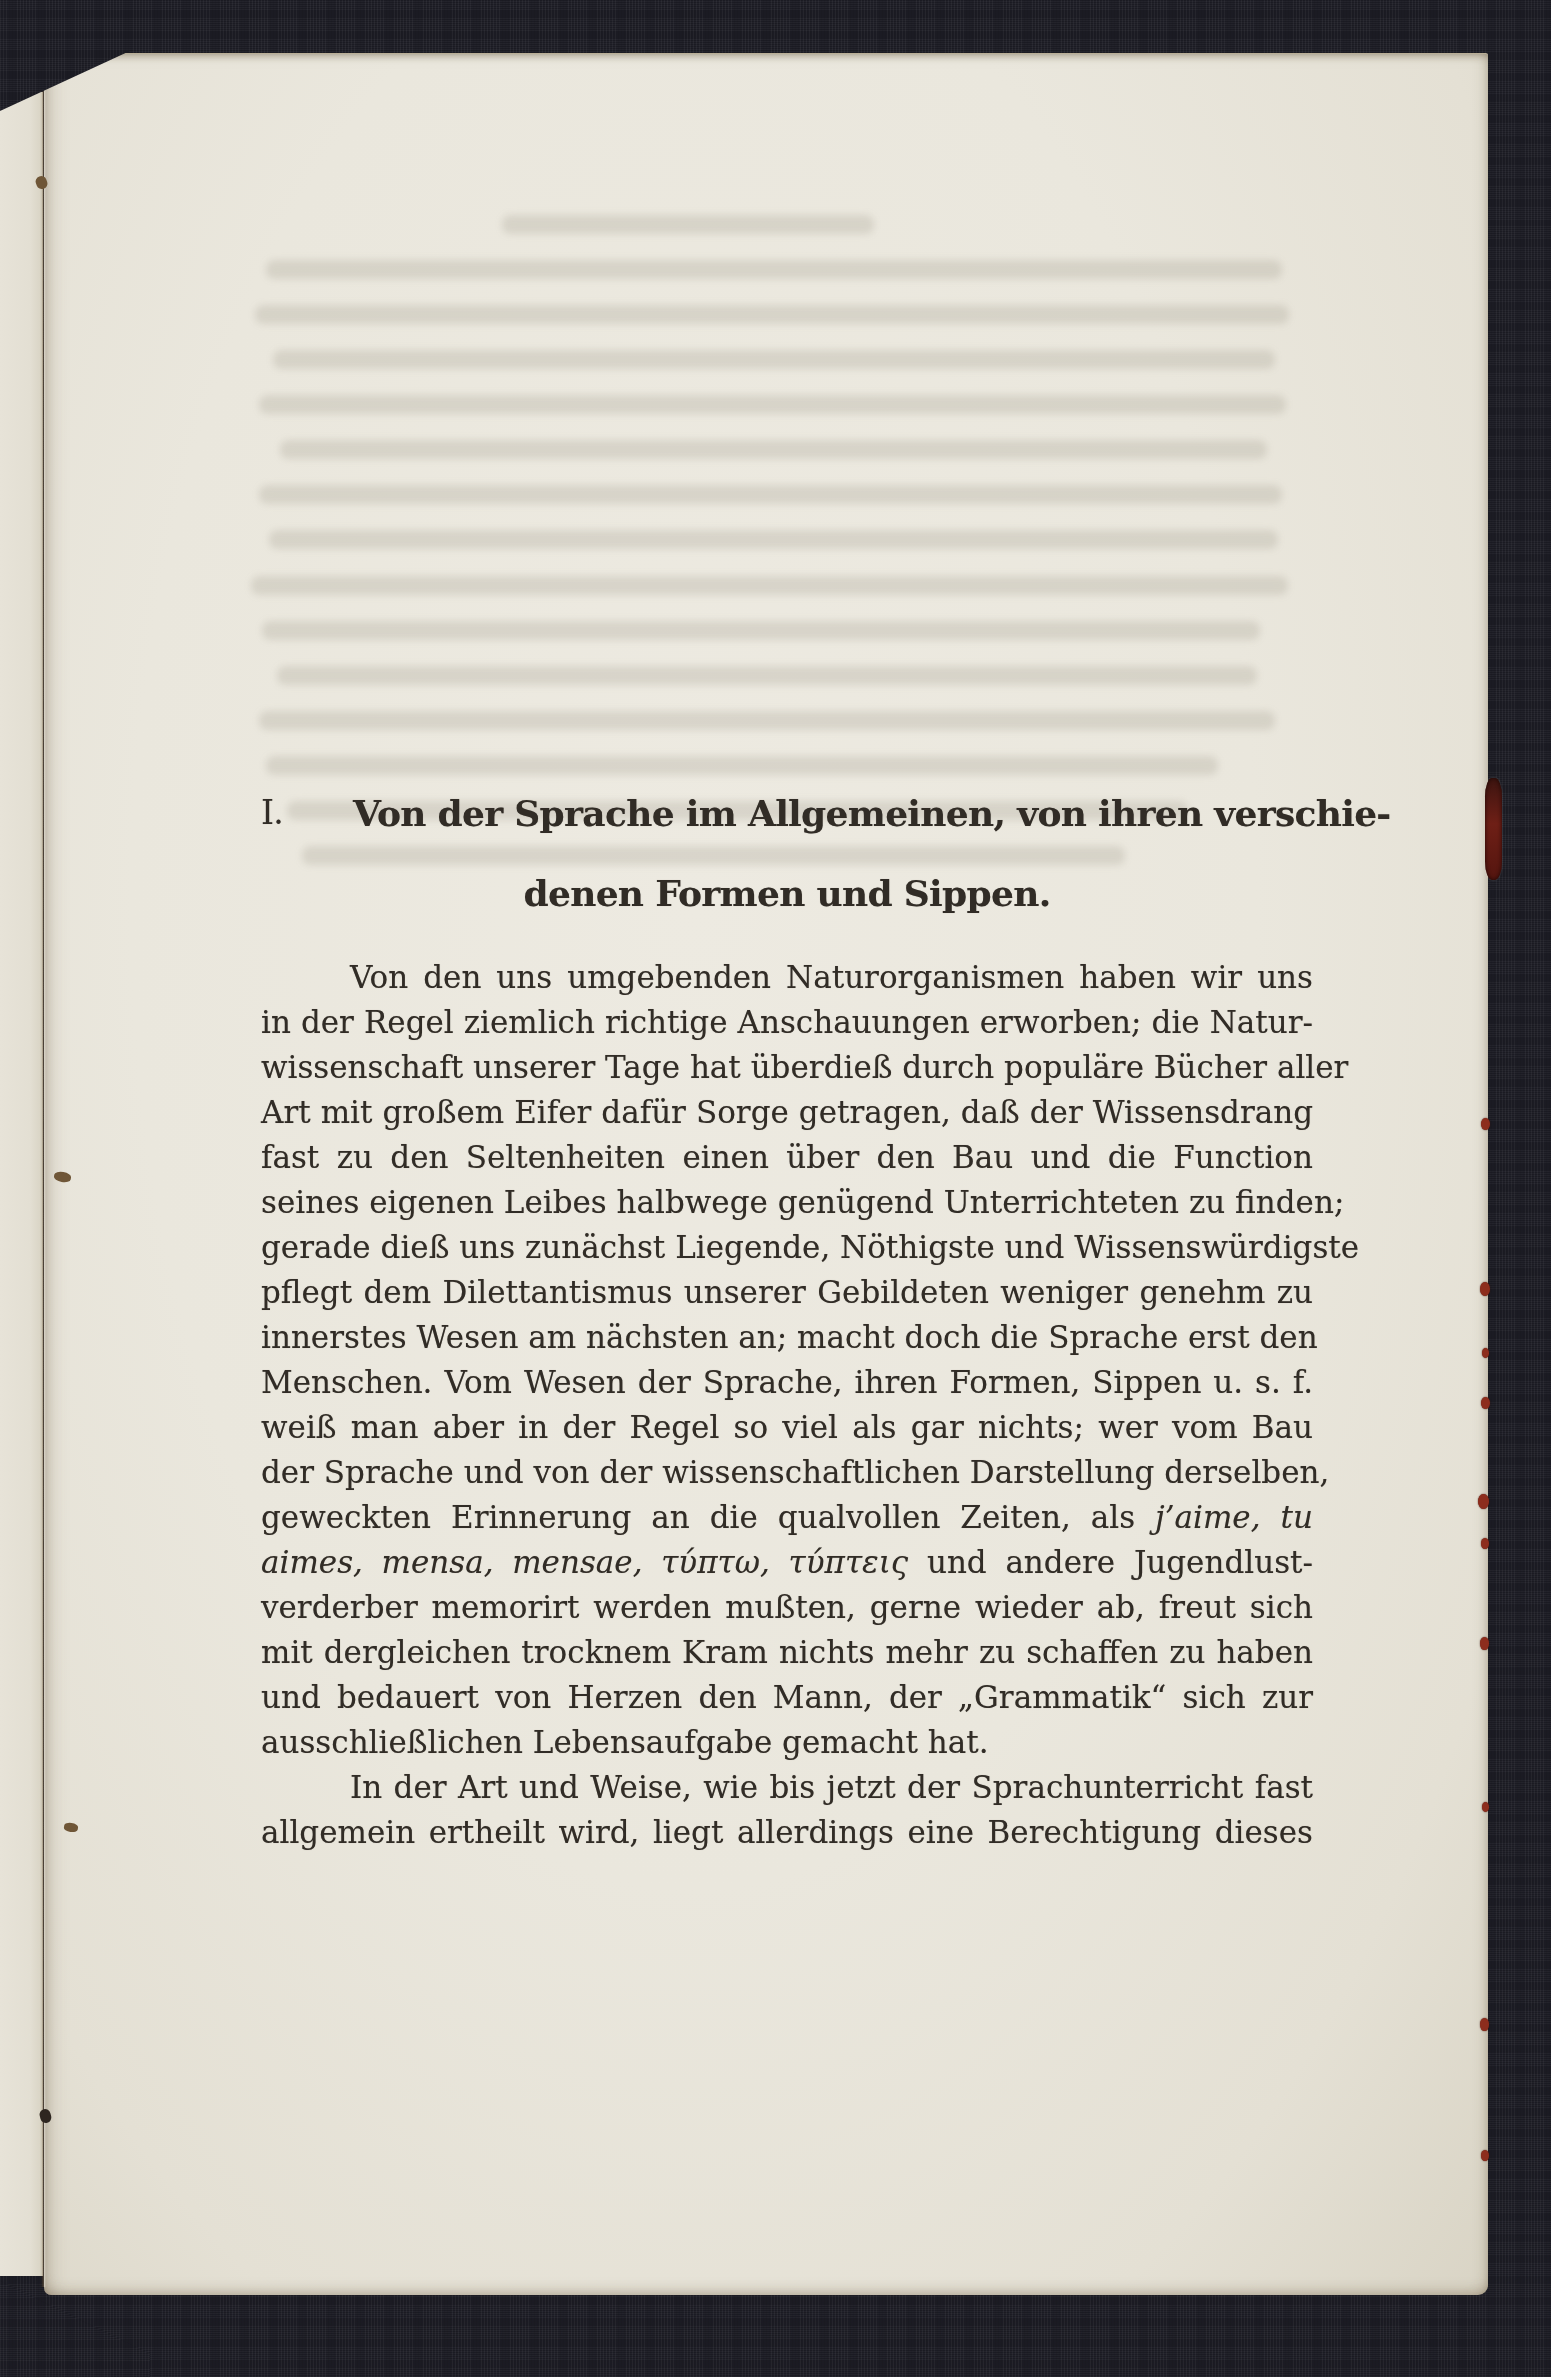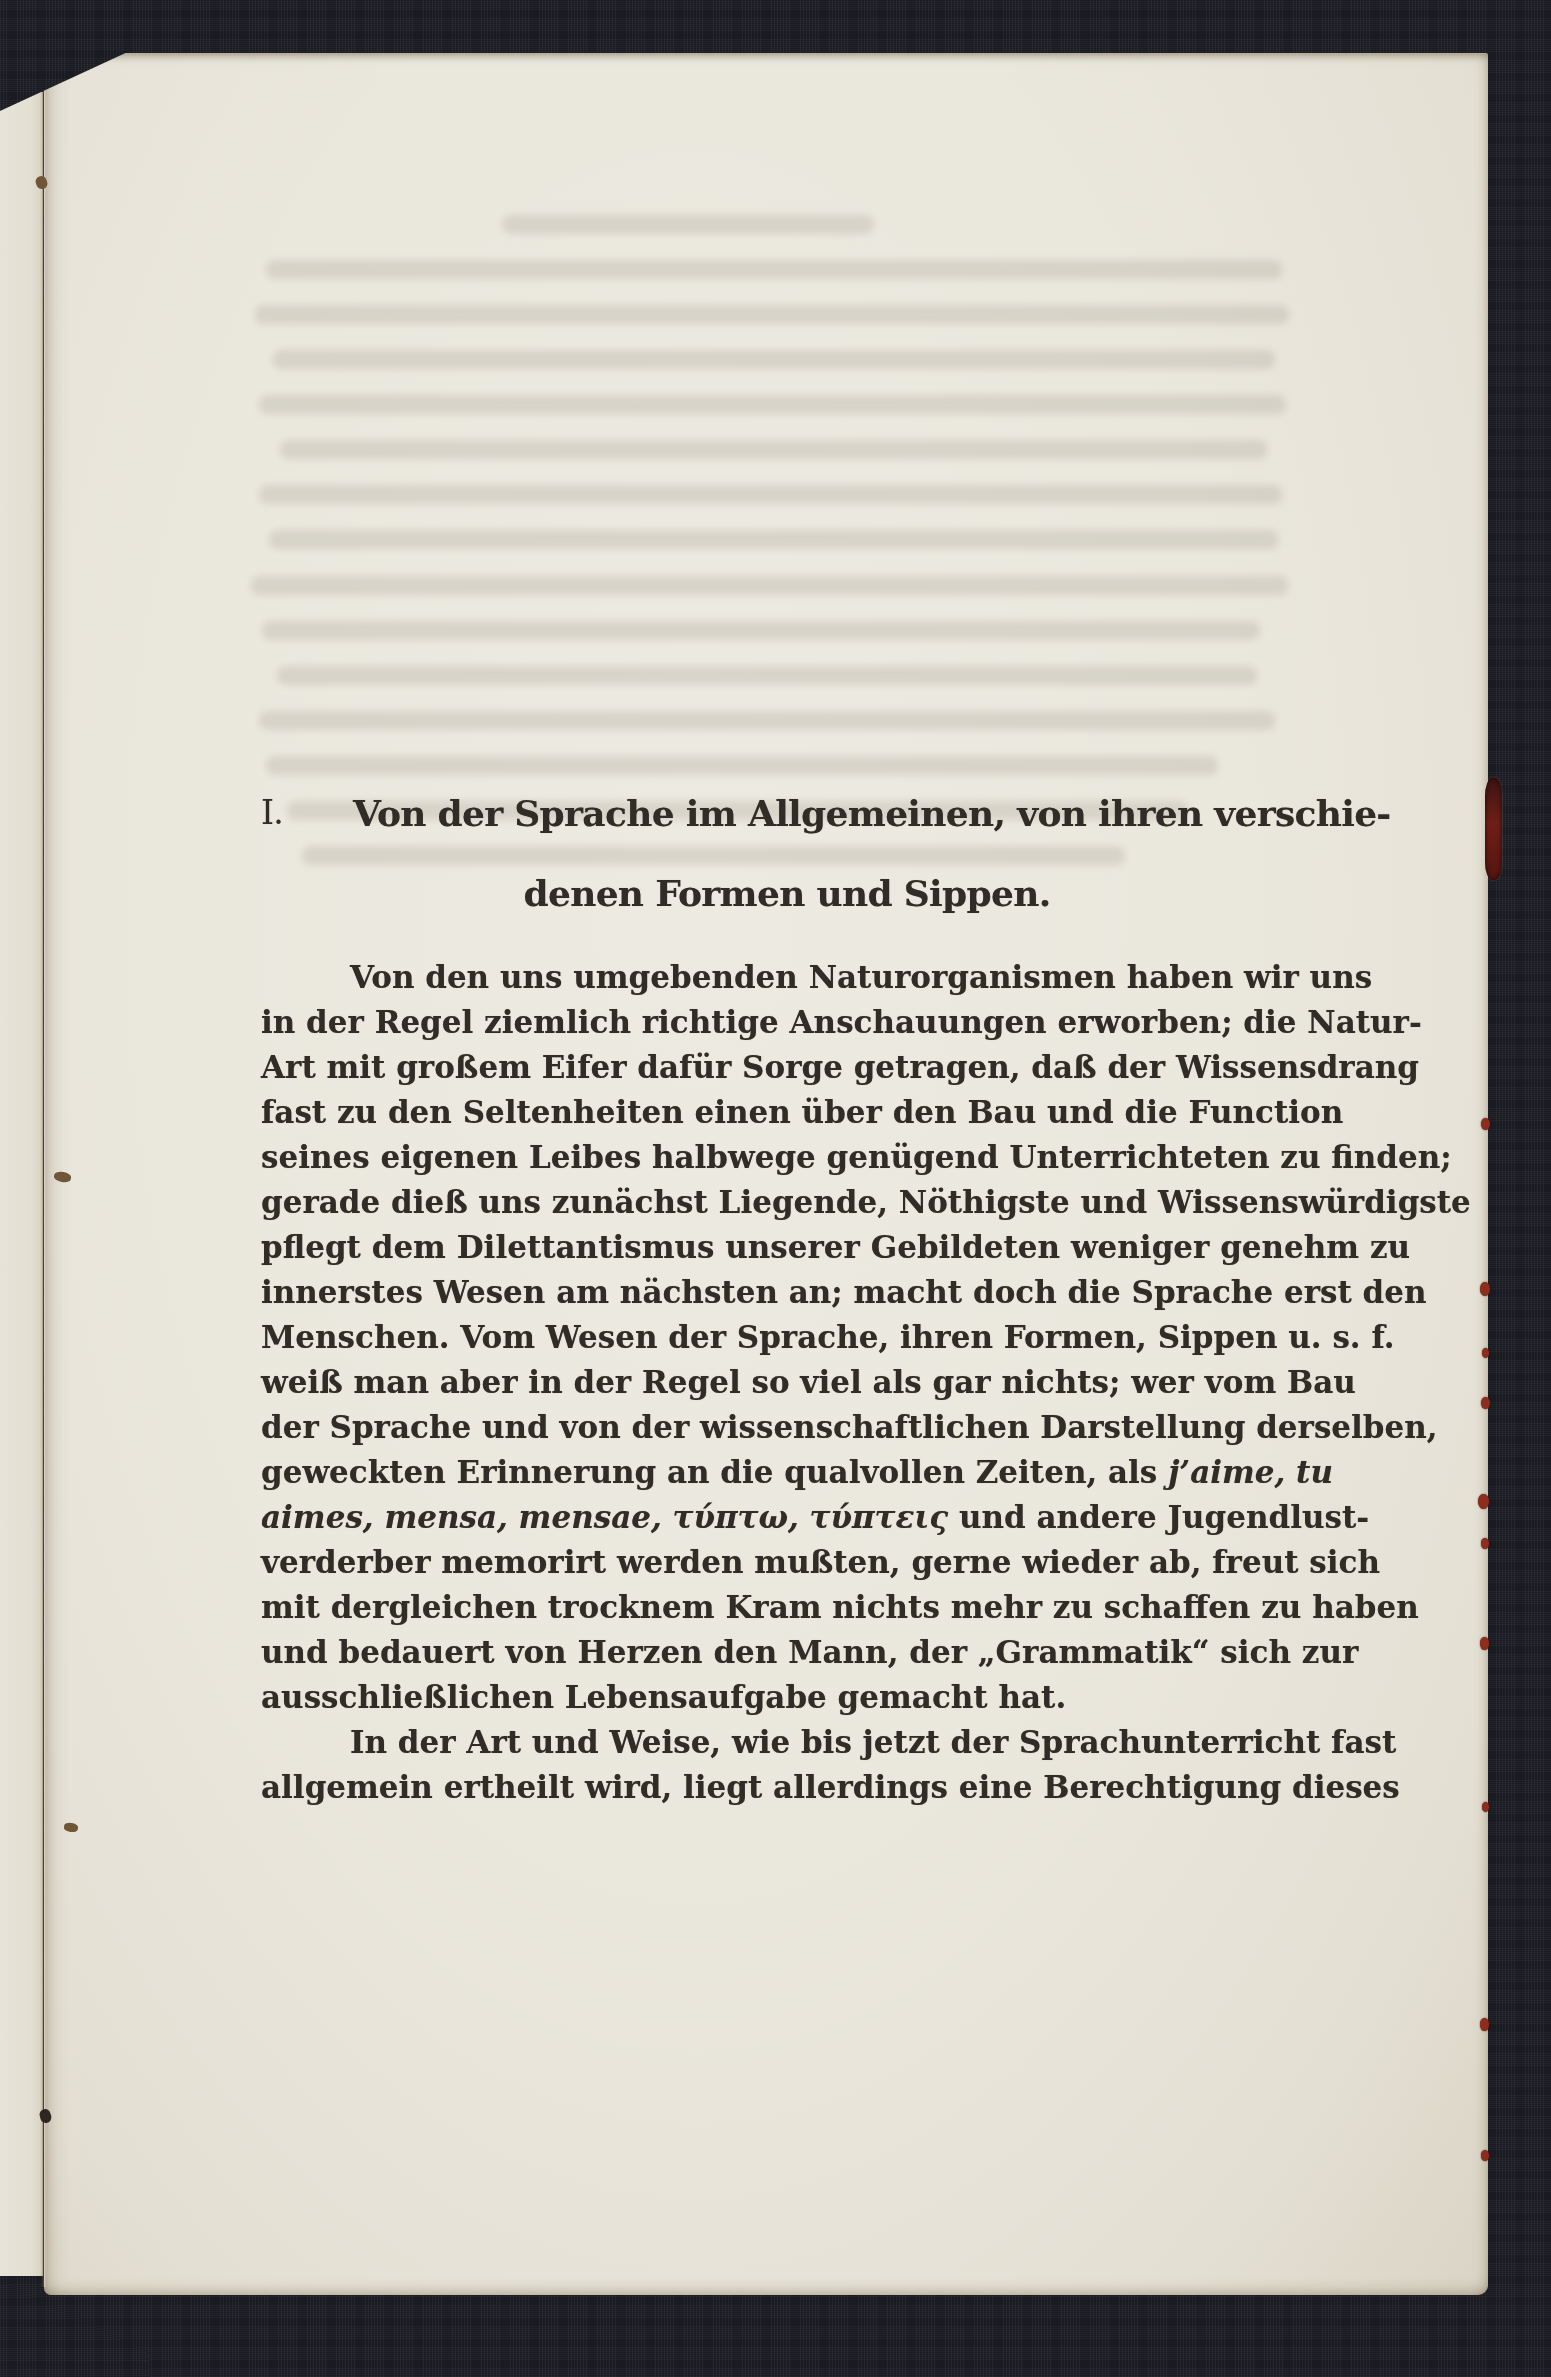--- a/index.html
+++ b/index.html
@@ -81,21 +81,21 @@
     letter-spacing: -0.7px;
     white-space: nowrap;
   }
   .head-line.l1 { display: flex; }
   .sec-num {
     width: 92px; flex: 0 0 92px;
     font-weight: normal; font-size: 33px;
   }
   .head-text { flex: 1; text-align: right; }
   .head-line.l2 { text-align: center; }
-  .bodytext { margin-top: 21.5px; font-weight: bold; }
+  .bodytext { margin-top: 21.5px; }
   .line {
     height: 45px; line-height: 45px;
     font-size: 31px;
     text-align: justify;
     text-align-last: justify;
     white-space: nowrap;
   }
   .line.indent { padding-left: 89px; }
   .line.endpara { text-align-last: left; }
   .line i { font-style: italic; margin-top: 24px; }
@@ -140,20 +140,21 @@
       <div class="heading">
         <div class="head-line l1">
           <span class="sec-num">I.</span>
           <span class="head-text">Von der Sprache im Allgemeinen, von ihren verschie-</span>
         </div>
         <div class="head-line l2">denen Formen und Sippen.</div>
       </div>
       <div class="bodytext">
           <div class="line indent"><span>Von den uns umgebenden Naturorganismen haben wir uns</span></div>
           <div class="line"><span>in der Regel ziemlich richtige Anschauungen erworben; die Natur-</span></div>
+          <div class="line"><span>wissenschaft unserer Tage hat überdieß durch populäre Bücher aller</span></div>
           <div class="line"><span>Art mit großem Eifer dafür Sorge getragen, daß der Wissensdrang</span></div>
           <div class="line"><span>fast zu den Seltenheiten einen über den Bau und die Function</span></div>
           <div class="line"><span>seines eigenen Leibes halbwege genügend Unterrichteten zu finden;</span></div>
           <div class="line"><span>gerade dieß uns zunächst Liegende, Nöthigste und Wissenswürdigste</span></div>
           <div class="line"><span>pflegt dem Dilettantismus unserer Gebildeten weniger genehm zu</span></div>
           <div class="line"><span>innerstes Wesen am nächsten an; macht doch die Sprache erst den</span></div>
           <div class="line"><span>Menschen. Vom Wesen der Sprache, ihren Formen, Sippen u. s. f.</span></div>
           <div class="line"><span>weiß man aber in der Regel so viel als gar nichts; wer vom Bau</span></div>
           <div class="line"><span>der Sprache und von der wissenschaftlichen Darstellung derselben,</span></div>
           <div class="line"><span>geweckten Erinnerung an die qualvollen Zeiten, als </span><i>j’aime, tu</i></div>

